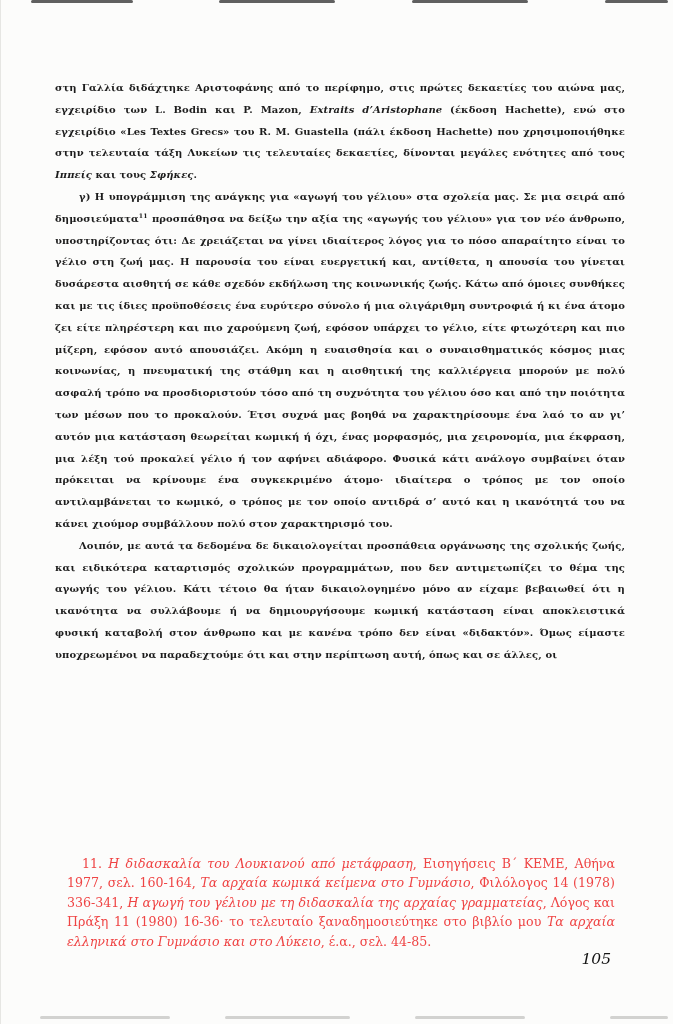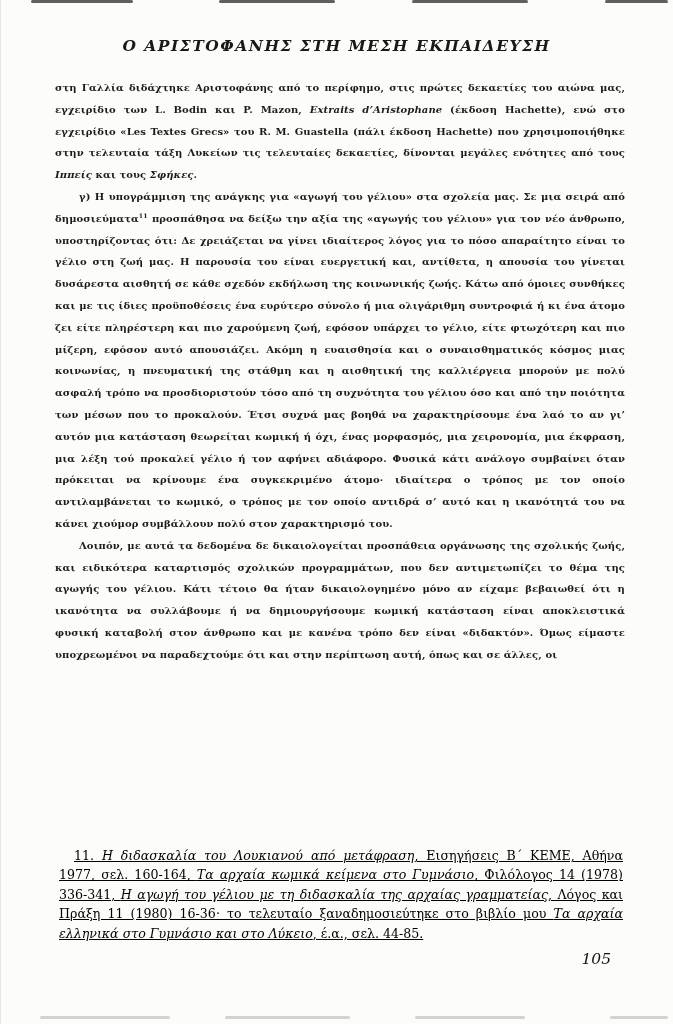--- a/index.html
+++ b/index.html
@@ -77,27 +77,26 @@
     line-height: 0;
     vertical-align: super;
   }
   .footnote-block {
     position: absolute;
     top: 842px;
     left: 55px;
     width: 572px;
   }
   .footnote {
-    margin: 4px;
+    margin: 12px;
     font-size: 12.6px;
     line-height: 19.4px;
     text-align: justify;
     text-indent: 15px;
-    color: #000000;
-    text-decoration: underline;
+    color: #ef4444;
   }
   .footnote em { font-style: italic; }
   .page-number {
     position: absolute;
     top: 950px;
     right: 62px;
     font-size: 15.5px;
     font-style: italic;
     font-weight: 400;
     color: #141414;
@@ -111,21 +110,20 @@
   <div class="edge-left"></div>
   <div class="top-bar" style="left:31px;  width:102px;"></div>
   <div class="top-bar" style="left:219px; width:116px;"></div>
   <div class="top-bar" style="left:412px; width:116px;"></div>
   <div class="top-bar" style="left:605px; width:63px;"></div>
   <div class="bottom-bar" style="left:40px;  width:130px;"></div>
   <div class="bottom-bar" style="left:225px; width:125px;"></div>
   <div class="bottom-bar" style="left:415px; width:110px;"></div>
   <div class="bottom-bar" style="left:610px; width:58px;"></div>
 
-  <div class="running-head">Ο ΑΡΙΣΤΟΦΑΝΗΣ ΣΤΗ ΜΕΣΗ ΕΚΠΑΙΔΕΥΣΗ</div>
 
   <div class="body-column">
     <p class="para"><span>στη Γαλλία διδάχτηκε Αριστοφάνης από το περίφημο, στις πρώτες δεκαετίες του αιώνα μας, εγχειρίδιο των L. Bodin και P. Mazon, </span><em>Extraits d’Aristophane</em><span> (έκδοση Hachette), ενώ στο εγχειρίδιο «Les Textes Grecs» του R. M. Guastella (πάλι έκδοση Hachette) που χρησιμοποιήθηκε στην τελευταία τάξη Λυκείων τις τελευταίες δεκαετίες, δίνονται μεγάλες ενότητες από τους </span><em>Ιππείς</em><span> και τους </span><em>Σφήκες</em><span>.</span></p>
     <p class="para indent"><span>γ)  Η υπογράμμιση της ανάγκης για «αγωγή του γέλιου» στα σχολεία μας. Σε μια σειρά από δημοσιεύματα</span><sup>11</sup><span> προσπάθησα να δείξω την αξία της «αγωγής του γέλιου» για τον νέο άνθρωπο, υποστηρίζοντας ότι: Δε χρειάζεται να γίνει ιδιαίτερος λόγος για το πόσο απαραίτητο είναι το γέλιο στη ζωή μας. Η παρουσία του είναι ευεργετική και, αντίθετα, η απουσία του γίνεται δυσάρεστα αισθητή σε κάθε σχεδόν εκδήλωση της κοινωνικής ζωής. Κάτω από όμοιες συνθήκες και με τις ίδιες προϋποθέσεις ένα ευρύτερο σύνολο ή μια ολιγάριθμη συντροφιά ή κι ένα άτομο ζει είτε πληρέστερη και πιο χαρούμενη ζωή, εφόσον υπάρχει το γέλιο, είτε φτωχότερη και πιο μίζερη, εφόσον αυτό απουσιάζει. Ακόμη η ευαισθησία και ο συναισθηματικός κόσμος μιας κοινωνίας, η πνευματική της στάθμη και η αισθητική της καλλιέργεια μπορούν με πολύ ασφαλή τρόπο να προσδιοριστούν τόσο από τη συχνότητα του γέλιου όσο και από την ποιότητα των μέσων που το προκαλούν. Έτσι συχνά μας βοηθά να χαρακτηρίσουμε ένα λαό το αν γι’ αυτόν μια κατάσταση θεωρείται κωμική ή όχι, ένας μορφασμός, μια χειρονομία, μια έκφραση, μια λέξη τού προκαλεί γέλιο ή τον αφήνει αδιάφορο. Φυσικά κάτι ανάλογο συμβαίνει όταν πρόκειται να κρίνουμε ένα συγκεκριμένο άτομο· ιδιαίτερα ο τρόπος με τον οποίο αντιλαμβάνεται το κωμικό, ο τρόπος με τον οποίο αντιδρά σ’ αυτό και η ικανότητά του να κάνει χιούμορ συμβάλλουν πολύ στον χαρακτηρισμό του.</span></p>
     <p class="para indent"><span>Λοιπόν, με αυτά τα δεδομένα δε δικαιολογείται προσπάθεια οργάνωσης της σχολικής ζωής, και ειδικότερα καταρτισμός σχολικών προγραμμάτων, που δεν αντιμετωπίζει το θέμα της αγωγής του γέλιου. Κάτι τέτοιο θα ήταν δικαιολογημένο μόνο αν είχαμε βεβαιωθεί ότι η ικανότητα να συλλάβουμε ή να δημιουργήσουμε κωμική κατάσταση είναι αποκλειστικά φυσική καταβολή στον άνθρωπο και με κανένα τρόπο δεν είναι «διδακτόν». Όμως είμαστε υποχρεωμένοι να παραδεχτούμε ότι και στην περίπτωση αυτή, όπως και σε άλλες, οι</span></p>
   </div>
 
   <div class="footnote-block">
     <p class="footnote"><span>11. </span><em>Η διδασκαλία του Λουκιανού από μετάφραση</em><span>, Εισηγήσεις Β΄ ΚΕΜΕ, Αθήνα 1977, σελ. 160-164, </span><em>Τα αρχαία κωμικά κείμενα στο Γυμνάσιο</em><span>, Φιλόλογος 14 (1978) 336-341, </span><em>Η αγωγή του γέλιου με τη διδασκαλία της αρχαίας γραμματείας</em><span>, Λόγος και Πράξη 11 (1980) 16-36· το τελευταίο ξαναδημοσιεύτηκε στο βιβλίο μου </span><em>Τα αρχαία ελληνικά στο Γυμνάσιο και στο Λύκειο</em><span>, έ.α., σελ. 44-85.</span></p>
   </div>

